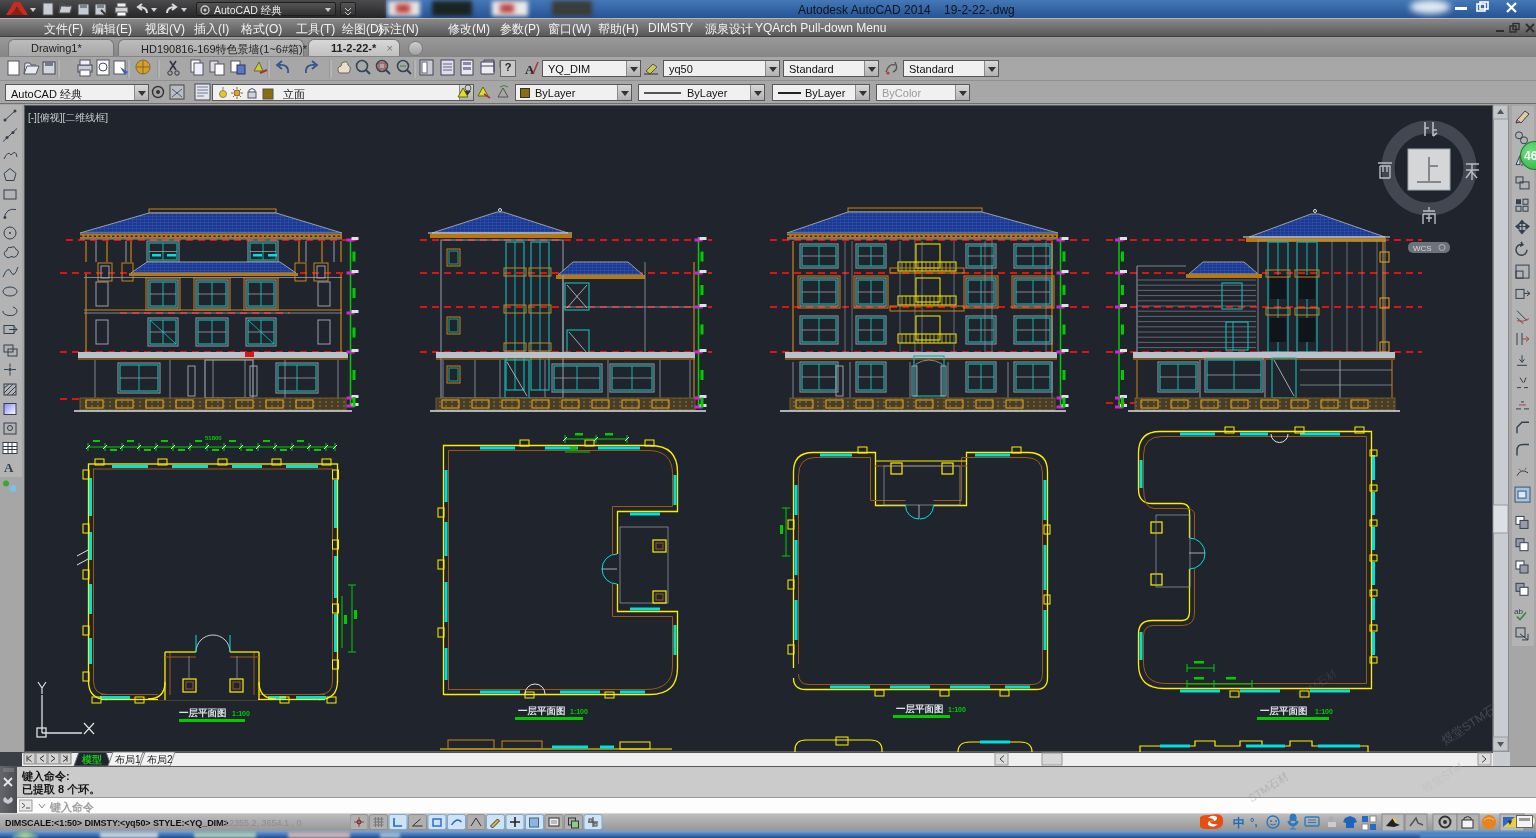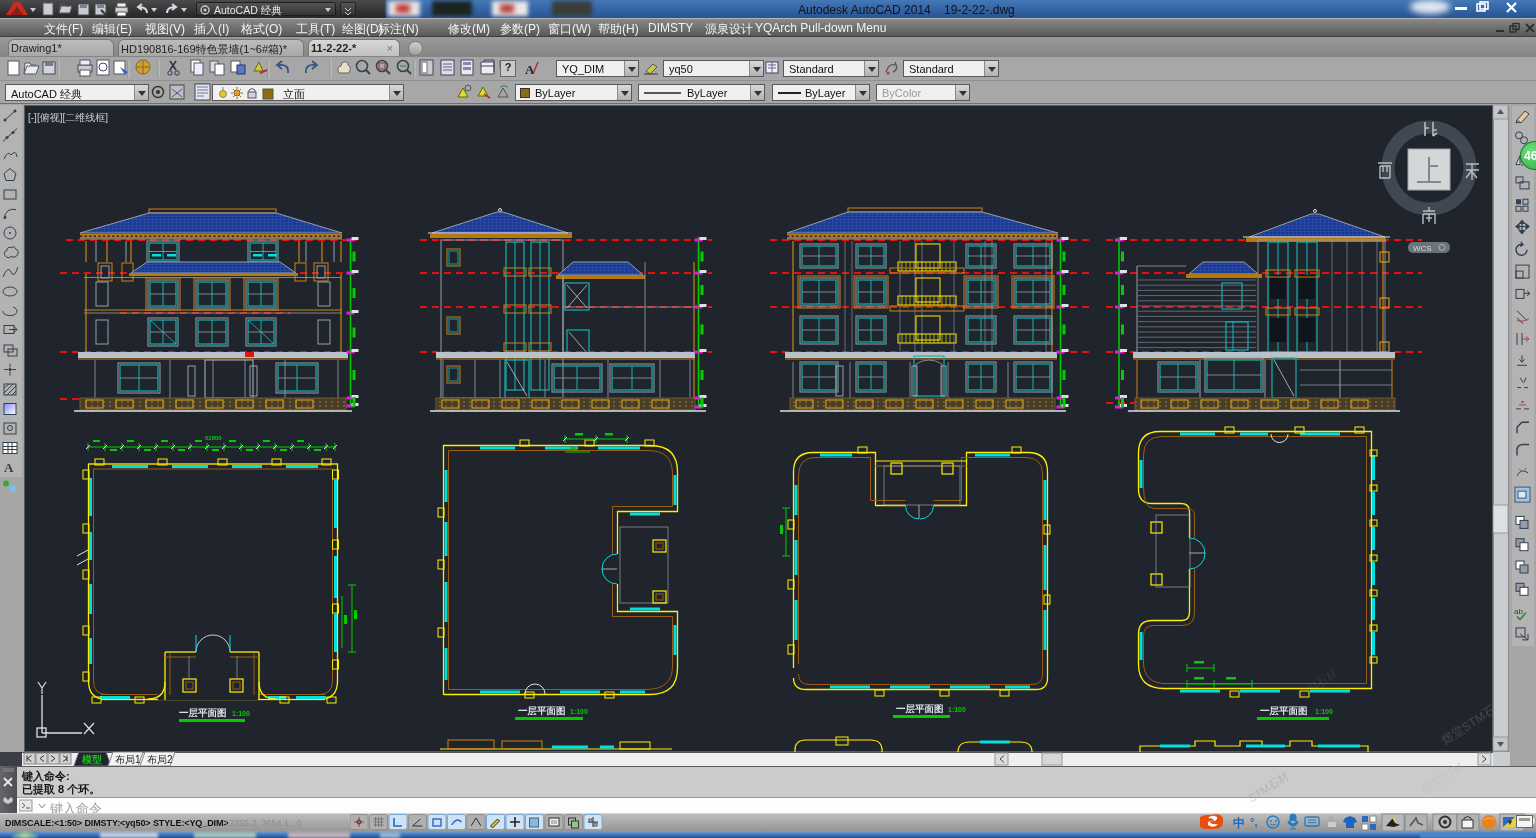--- a/index.html
+++ b/index.html
@@ -3,21 +3,21 @@
 <style>
 *{margin:0;padding:0;box-sizing:border-box}
 html,body{width:1536px;height:838px;overflow:hidden;background:#000;font-family:"Liberation Sans",sans-serif}
 #app{position:absolute;left:0;top:0;width:1536px;height:838px}
 .abs{position:absolute}
 #titlebar{left:0;top:0;width:1536px;height:18px;background:linear-gradient(#4478b6,#265394)}
 #tbdark{left:0;top:0;width:386px;height:18px;background:linear-gradient(#4b4b4d,#262627)}
 #menubar{left:0;top:18px;width:1536px;height:19px;background:linear-gradient(#898989,#585858);border-top:1px solid #b5b5b5;border-bottom:1px solid #3e3e3e}
 .mi{position:absolute;top:21px;font-size:12px;color:#f2f2f2;white-space:nowrap}
 #tabrow{left:0;top:37px;width:1536px;height:20px;background:linear-gradient(#9a9a9a,#858585)}
-.ftab{position:absolute;top:39px;height:17px;background:linear-gradient(#bcbcbc,#a8a8a8);border:1px solid #777;border-bottom:none;border-radius:6px 6px 0 0;color:#222;font-size:11px;padding:2px 10px 0 2px;white-space:nowrap}
+.ftab{position:absolute;top:39px;height:17px;background:linear-gradient(#bcbcbc,#a8a8a8);border:1px solid #777;border-bottom:none;border-radius:6px 6px 0 0;color:#222;font-size:11px;padding:2px 10px 0 22px;white-space:nowrap}
 .ftab.act{background:linear-gradient(#d8d8d8,#c0c0c0);z-index:2}
 #tb1{left:0;top:57px;width:1536px;height:24px;background:#a7a7a7;border-bottom:1px solid #909090}
 #tb2{left:0;top:81px;width:1536px;height:23px;background:#a7a7a7;border-bottom:1px solid #6f6f6f}
 .combo{position:absolute;height:17px;background:#f0f0f0;border:1px solid #58585a;font-size:11px;color:#111}
 .combo .tx{position:absolute;left:5px;top:2px;white-space:nowrap}
 .combo .btn{position:absolute;right:0;top:0;width:14px;height:100%;background:linear-gradient(#d8d8d8,#b2b2b2);border-left:1px solid #8a8a8a}
 .combo .btn:after{content:"";position:absolute;left:3px;top:6px;border:4px solid transparent;border-top:5px solid #333}
 #main{left:0;top:104px;width:1536px;height:648px;background:#a6a6a6}
 #canvas{left:24px;top:105px;width:1469px;height:647px;background:#20252d;border:1px solid #5c5c5c}
 #vscroll{left:1493px;top:105px;width:16px;height:647px;background:#c9ccd1;border:1px solid #8a8a8a}
@@ -174,25 +174,25 @@
     <svg class="abs" style="left:520px;top:57px" width="500" height="24">
 <text x="5" y="17" font-size="13" font-weight="bold" fill="#223" font-family="Liberation Serif">A</text>
       <path d="M13 17 l5-12" stroke="#a33" stroke-width="1.5"></path>
 <path d="M126 14 l7-7 4 3 -7 7 z" fill="#cc4" stroke="#555"></path>
       <path d="M124 17 h14" stroke="#333"></path>
 <rect x="246" y="5" width="12" height="11" fill="#eef" stroke="#446"></rect>
       <path d="M248 8 h8 M248 11 h8 M252 5 v11" stroke="#668"></path>
 <path d="M366 15 q3-9 9-7 m0-3 q4 8 -2 10" fill="none" stroke="#555" stroke-width="1.4"></path>
       <circle cx="368" cy="16" r="1.6" fill="#c33"></circle>
 </svg>
-    <div class="combo" style="left:556px;top:60px;width:83px">
+    <div class="combo" style="left:542px;top:60px;width:99px">
       <span class="tx" style="color:#111">YQ_DIM</span>
       <span class="btn"></span>
     </div>
-    <div class="combo" style="left:663px;top:60px;width:101px">
+    <div class="combo" style="left:663px;top:60px;width:117px">
       <span class="tx" style="color:#111">yq50</span>
       <span class="btn"></span>
     </div>
     <div class="combo" style="left:783px;top:60px;width:96px">
       <span class="tx" style="color:#111">Standard</span>
       <span class="btn"></span>
     </div>
     <div class="combo" style="left:903px;top:60px;width:96px">
       <span class="tx" style="color:#111">Standard</span>
       <span class="btn"></span>
@@ -203,21 +203,21 @@
       <span class="btn"></span>
     </div>
     <svg class="abs" style="left:149px;top:81px" width="370" height="23">
 <circle cx="9" cy="11" r="5.5" fill="none" stroke="#333" stroke-width="1.4"></circle>
       <circle cx="9" cy="11" r="2" fill="#333"></circle>
 <rect x="21" y="4" width="14" height="14" fill="#b9bdc4" stroke="#444"></rect>
       <path d="M23 8 l10 8 m-10 0 l10-8" stroke="#557"></path>
 <rect x="46" y="3" width="15" height="16" fill="#e3e7ec" stroke="#445"></rect>
       <path d="M48 6 h11 M48 9 h11 M48 12 h11 M48 15 h7" stroke="#779"></path>
 </svg>
-    <div class="combo" style="left:212px;top:84px;width:192px">
+    <div class="combo" style="left:212px;top:84px;width:262px">
 <svg style="position:absolute;left:3px;top:1px" width="64" height="14">
 <circle cx="7" cy="8" r="3.5" fill="#e8c820" stroke="#886"></circle>
         <path d="M7 1 v3" stroke="#886"></path>
 <circle cx="21" cy="7" r="3" fill="#e8a020" stroke="#863"></circle>
         <path d="M21 1 v2 M21 11 v2 M15 7 h2 M25 7 h2 M17 3 l1.5 1.5 M25 11 l-1.5 -1.5 M17 11 l1.5-1.5 M25 3 l-1.5 1.5" stroke="#863"></path>
 <rect x="32" y="6" width="8" height="6" fill="#d0d4da" stroke="#556"></rect>
         <path d="M33 6 v-2 q3 -3 6 0 v2" fill="none" stroke="#556"></path>
 <rect x="47" y="3" width="10" height="10" fill="#8a6d10" stroke="#554"></rect>
 </svg>
       <span class="tx" style="left:70px">立面</span>
@@ -388,21 +388,21 @@
 <path d="M4 36 q-2-3 1-5 l3 3 3-3 q3 2 1 5 l-4 2 z" fill="#c9cbd0"></path>
 </svg>
     <div class="ctext" style="left:22px;top:769px">键入命令:</div>
     <div class="ctext" style="left:22px;top:782px">已提取 8 个环。</div>
     <div class="abs" id="cmdin"></div>
     <svg class="abs" style="left:19px;top:798px" width="30" height="15">
 <rect x="0" y="2" width="13" height="11" fill="#e8e8e8" stroke="#999"></rect>
       <path d="M3 5 l3 2.5 -3 2.5 M7 10 h4" stroke="#555" fill="none"></path>
 <path d="M20 6 l3 4 3-4" fill="none" stroke="#888"></path>
     </svg>
-    <div class="abs" style="left:50px;top:800px;font-size:13px;color:#a0a0a0;font-weight:normal">键入命令</div>
+    <div class="abs" style="left:50px;top:800px;font-size:11px;color:#a0a0a0;font-weight:bold">键入命令</div>
     <div class="abs" id="status"></div>
     <div class="abs" style="left:5px;top:818px;font-size:9px;font-weight:bold;color:#111;letter-spacing:-0.1px">DIMSCALE:&lt;1:50&gt; DIMSTY:&lt;yq50&gt; STYLE:&lt;YQ_DIM&gt;</div>
     <div class="abs" style="left:224px;top:818px;font-size:9px;font-weight:normal;color:#8d8d8d">12355.2, 3654.1 , 0</div>
     <svg class="abs" style="left:350px;top:814px" width="280" height="17">
       <rect x="0.0" y="0.5" width="18" height="15" rx="2" fill="#b0b0b0" stroke="#909090"></rect>
       <path d="M9.0 3 v10 M4.0 8 h10" stroke="#c33"></path>
       <circle cx="9.0" cy="8" r="2" fill="none" stroke="#333"></circle>
       <rect x="19.5" y="0.5" width="18" height="15" rx="2" fill="#b0b0b0" stroke="#909090"></rect>
       <path d="M23.5 5 h10 M23.5 8 h10 M23.5 11 h10 M25.5 3 v10 M28.5 3 v10 M31.5 3 v10" stroke="#777"></path>
       <rect x="39.0" y="0.5" width="18" height="15" rx="2" fill="#cfe3f6" stroke="#7fa8d0"></rect>

